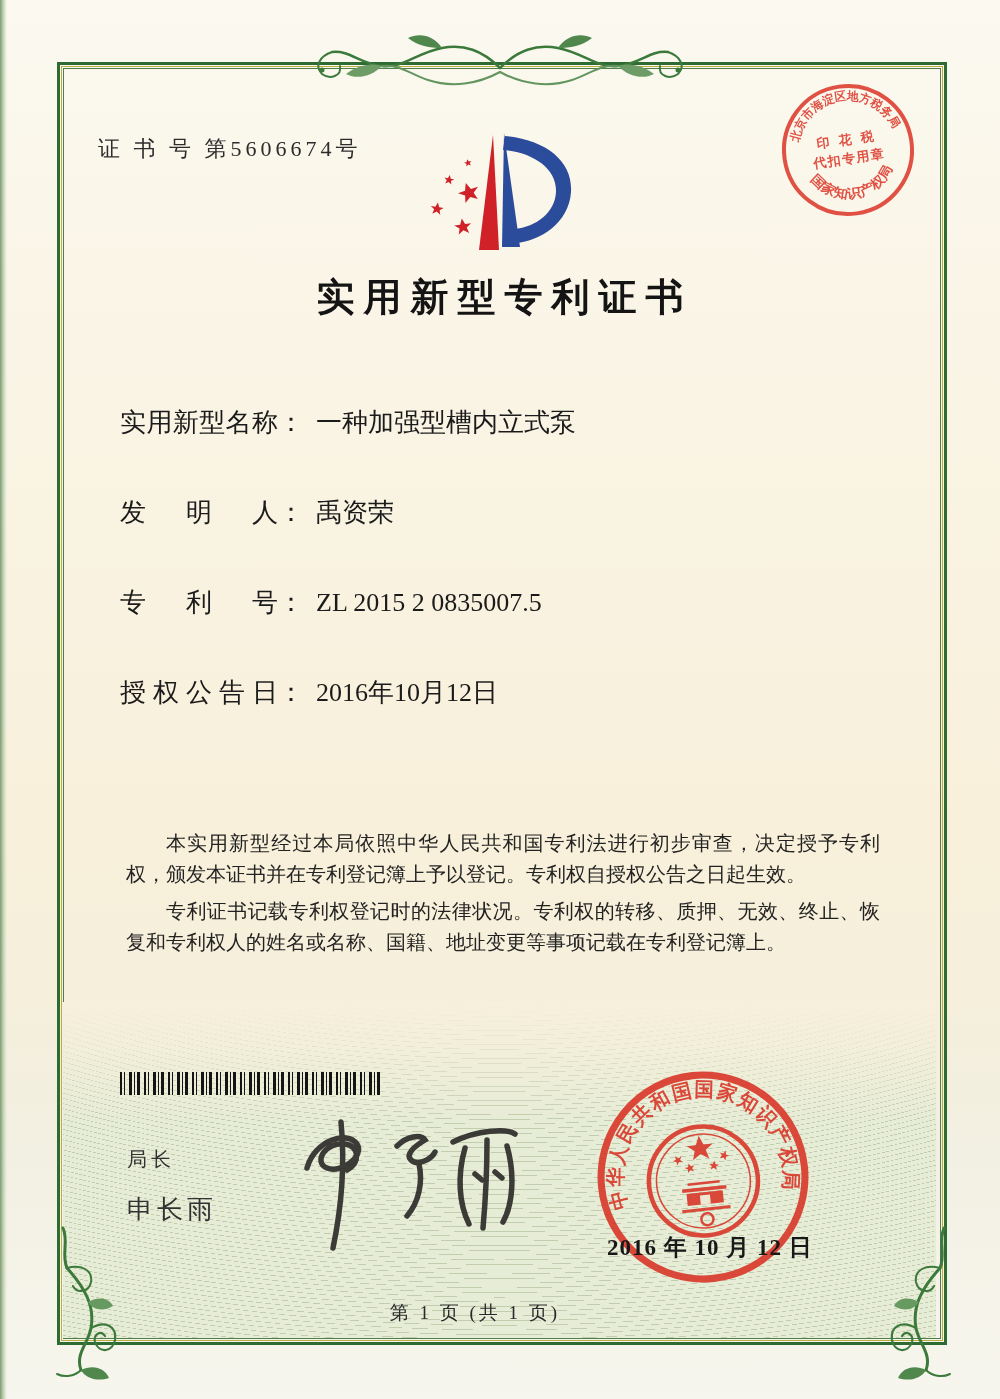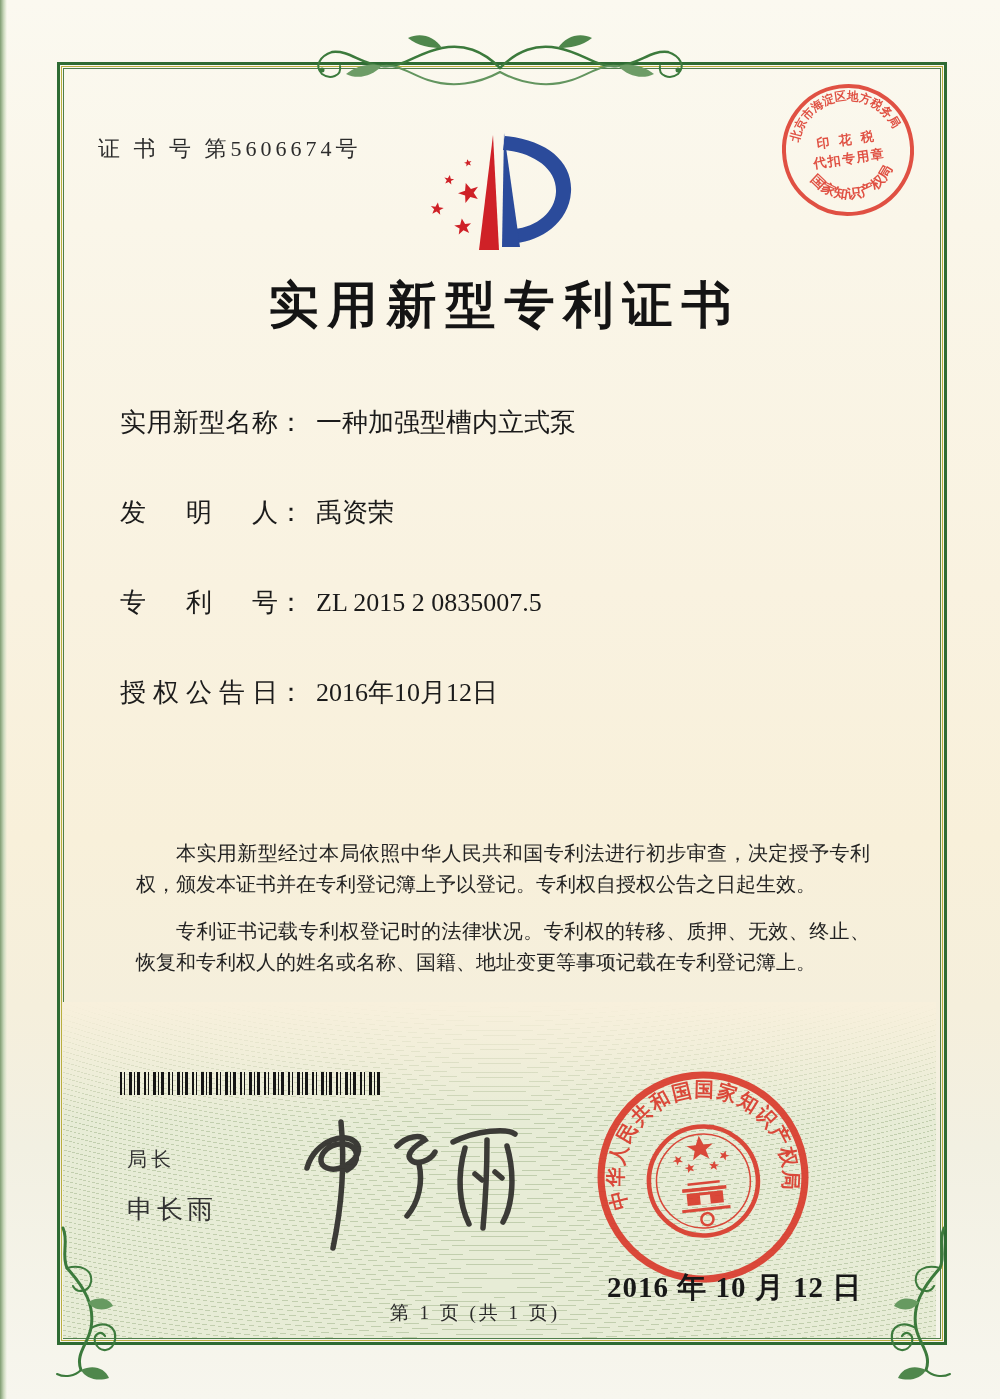--- a/index.html
+++ b/index.html
@@ -13,45 +13,45 @@
   .frame{position:absolute;left:57px;top:62px;width:884px;height:1277px;border:3px solid #2e6b33;}
   .frame::before{content:"";position:absolute;inset:1px;border:1px solid #b9ae3e;}
   .frame::after{content:"";position:absolute;inset:3px;border:1px solid #4e7f4b;}
   .guilloche{position:absolute;left:63px;top:1002px;width:873px;height:336px;
     background-color:#e7ecd6;
     background-image:repeating-radial-gradient(1300px 760px at 50% -430px,
       rgba(120,148,95,.34) 0 1px, rgba(120,148,95,0) 1px 8px);}
   .guilloche::before{content:"";position:absolute;inset:0;
     background:linear-gradient(180deg,#f8f0dc 0,rgba(248,240,220,.65) 45px,rgba(248,240,220,0) 120px);}
   .cert-no{position:absolute;left:98px;top:134px;font-size:22px;letter-spacing:4px;color:#2c2c2c;}
-  .title{position:absolute;left:0;right:0;top:272px;text-align:center;font-size:50px;font-weight:bold;
+  .title{position:absolute;left:0;right:0;top:272px;text-align:center;font-size:38px;font-weight:bold;
     letter-spacing:9px;text-indent:9px;color:#141414;font-family:Liberation Mono, monospace;}
   .fields{position:absolute;left:120px;top:406px;display:flex;flex-direction:column;gap:56px;
     font-size:26px;color:#1b1b1b;}
   .field{white-space:nowrap;line-height:34px;}
   .flabel{display:inline-block;width:158px;text-align:justify;text-align-last:justify;vertical-align:bottom;}
   .colon{margin-right:12px;}
   .body-text{position:absolute;left:120px;top:822px;width:766px;font-size:20px;line-height:31px;
     text-align:justify;color:#232323;}
-  .body-text p{margin:16px;text-indent:2em;}
+  .body-text p{margin:6px;text-indent:2em;}
   .barcode{position:absolute;left:120px;top:1072px;width:264px;height:23px;
     background-image:repeating-linear-gradient(90deg,
       #151515 0 2px, transparent 2px 4px,
       #151515 4px 5px, transparent 5px 9px,
       #151515 9px 12px, transparent 12px 14px,
       #151515 14px 15px, transparent 15px 17px,
       #151515 17px 20px, transparent 20px 24px);}
   .director-title{position:absolute;left:127px;top:1146px;font-family:"Liberation Sans","DejaVu Sans",sans-serif;
     font-size:20px;letter-spacing:4px;color:#323232;font-weight:500;}
   .director-name{position:absolute;left:127px;top:1192px;font-family:"Liberation Sans","DejaVu Sans",sans-serif;
     font-size:26px;letter-spacing:4px;color:#323232;font-weight:500;}
   .signature{position:absolute;left:285px;top:1106px;}
   .tax-stamp{position:absolute;left:778px;top:80px;transform:rotate(-8deg);}
   .seal{position:absolute;left:594px;top:1068px;transform:rotate(-6deg);}
-  .seal-date{position:absolute;left:607px;top:1232px;font-size:29px;letter-spacing:1px;color:#181818;font-weight:600;margin-top:36px;}
+  .seal-date{position:absolute;left:607px;top:1232px;font-size:23px;letter-spacing:1px;color:#181818;font-weight:600;}
   .footer{position:absolute;left:0;width:950px;top:1300px;text-align:center;font-size:19px;letter-spacing:3px;color:#2a2a2a;}
   .orn-top{position:absolute;left:290px;top:28px;}
   .orn-bl{position:absolute;left:52px;top:1222px;transform:scaleX(-1);}
   .orn-br{position:absolute;left:860px;top:1222px;}
   .logo{position:absolute;left:420px;top:118px;}
 </style>
 </head>
 <body>
 
 <div class="page">

